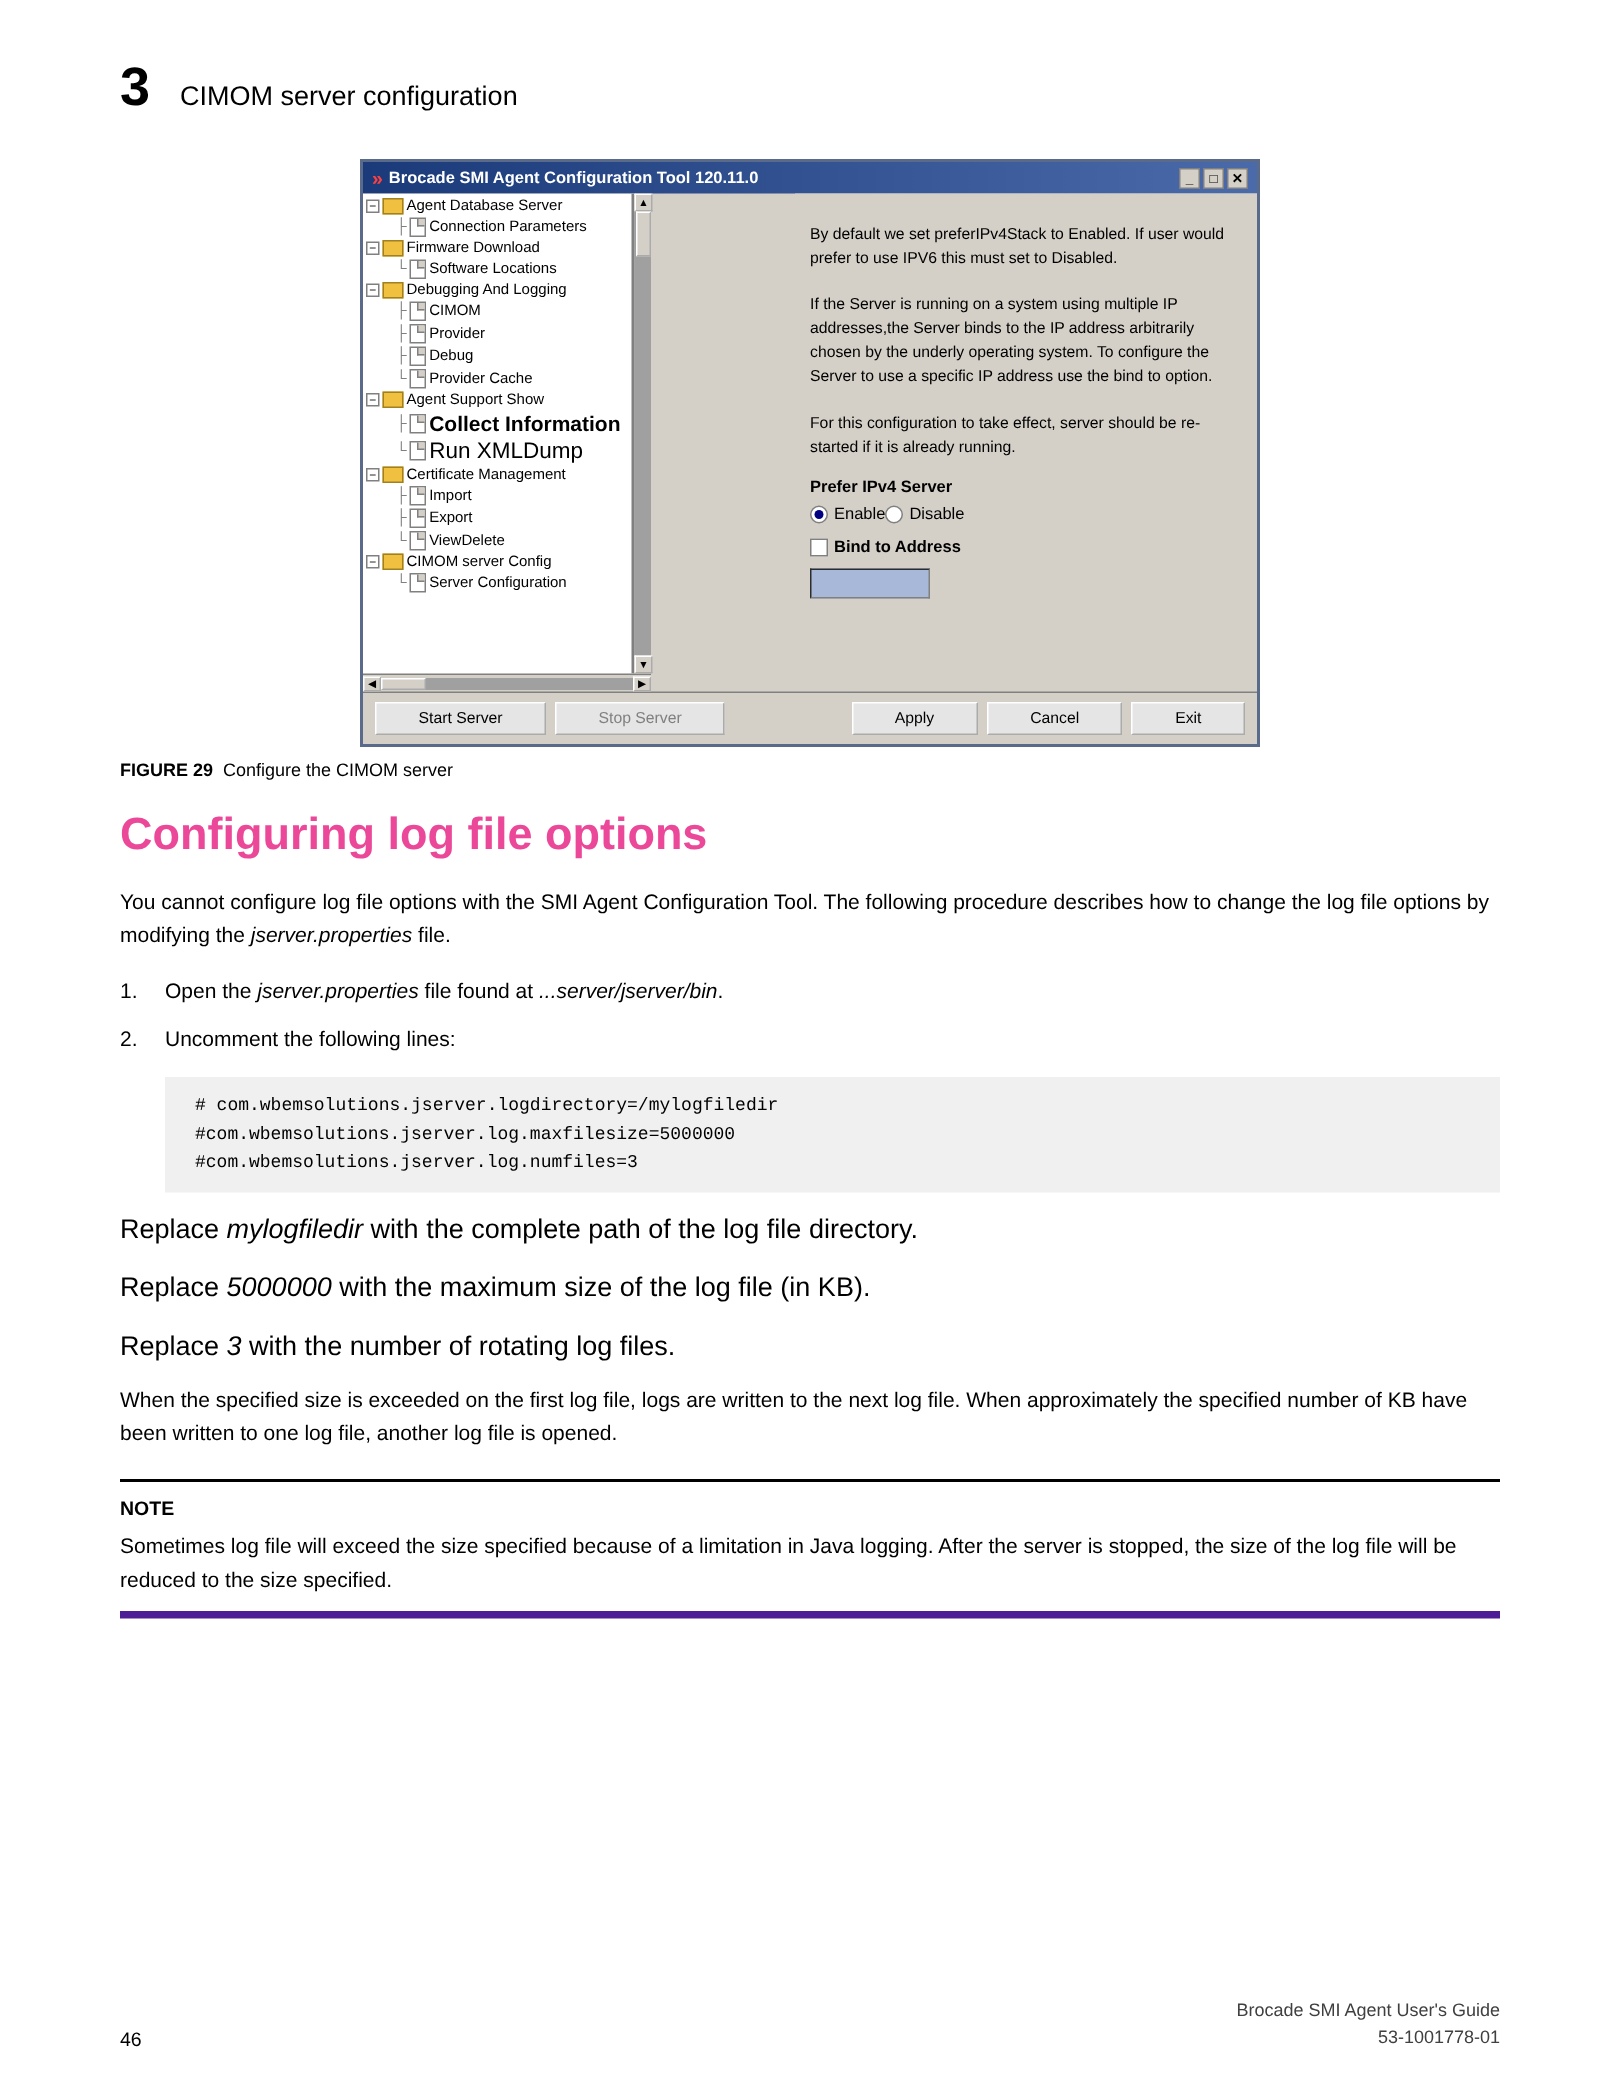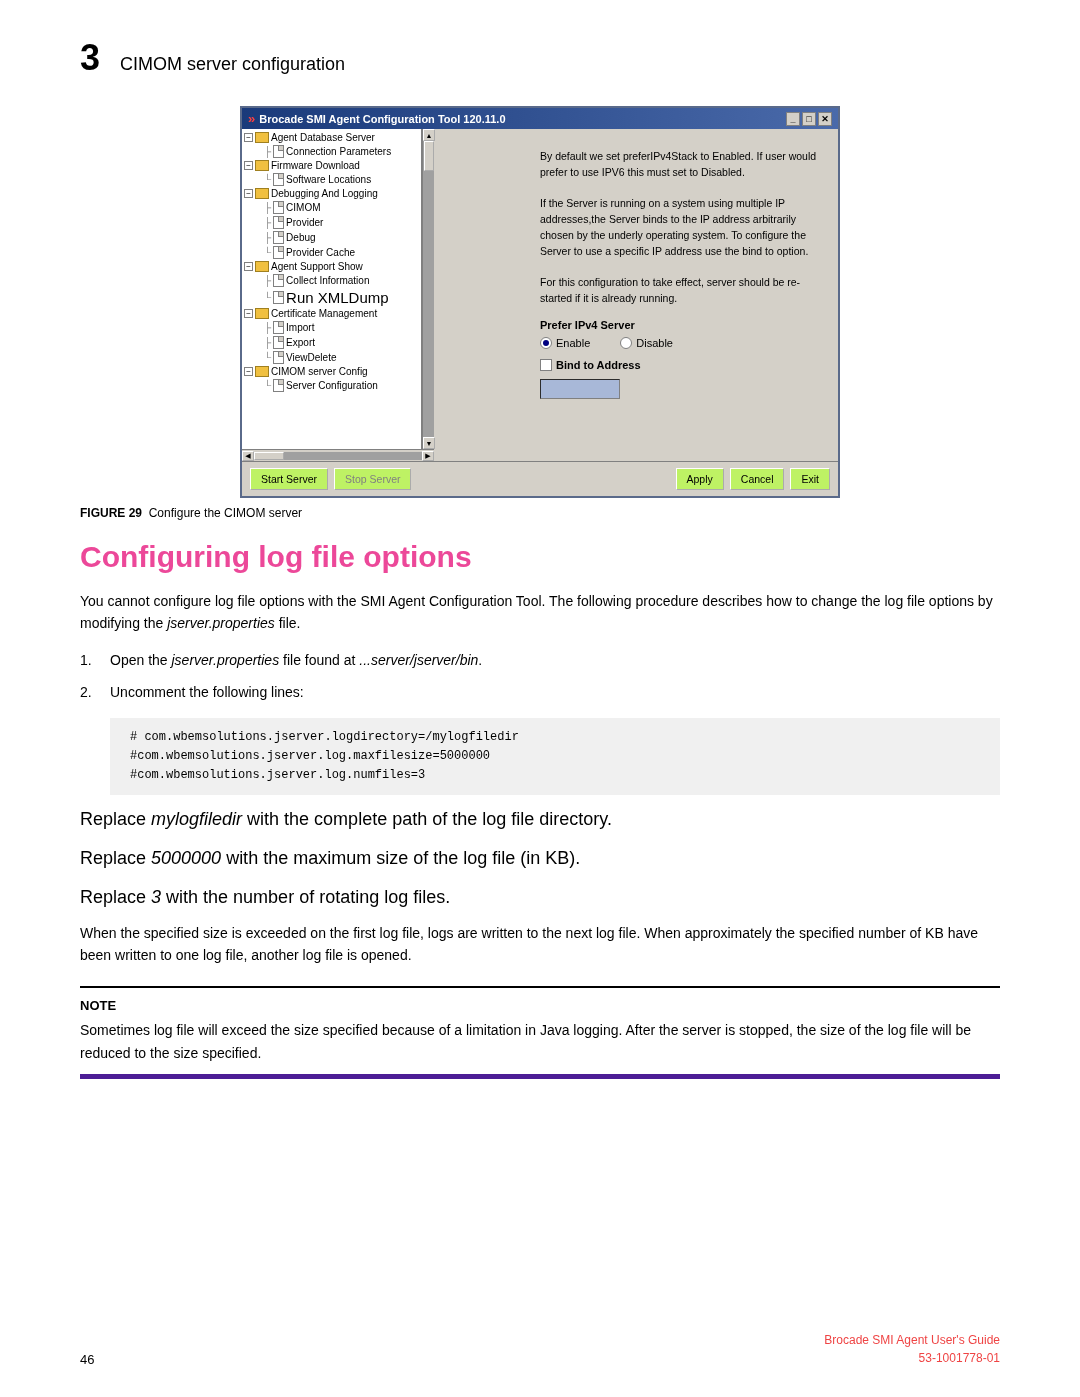--- a/index.html
+++ b/index.html
@@ -171,21 +171,20 @@
     }
 
     .content-section-title {
       font-weight: bold;
       font-size: 11px;
       margin-bottom: 6px;
     }
 
     .radio-group {
       display: flex;
-      gap: 30px;
       align-items: center;
       margin-bottom: 10px;
     }
 
     .radio-item {
       display: flex;
       align-items: center;
       gap: 4px;
       font-size: 11px;
     }
@@ -238,22 +237,22 @@
       background: #d4d0c8;
       border-top: 1px solid #808080;
       padding: 6px 8px;
       display: flex;
       gap: 6px;
       align-items: center;
     }
 
     .app-btn {
       height: 22px;
-      padding: 2px 10px;
-      background: #bef264;
+      padding: 2px 28px;
+      background: #e5e5e5;
       border: 1px outset #ffffff;
       font-size: 10.5px;
       cursor: pointer;
     }
 
     .app-btn.disabled {
       color: #808080;
     }
 
     .app-btn-spacer {
@@ -362,21 +361,21 @@
       border-top: none;
     }
 
     .footer-page-num {
       font-size: 13px;
       color: #000;
     }
 
     .footer-doc-title {
       font-size: 12px;
-      color: #ef4444;
+      color: #404040;
       text-align: right;
       line-height: 1.5;
     }
 
     .tree-with-scroll {
       display: flex;
       flex: 1;
       overflow: hidden;
     }
 
@@ -457,21 +456,21 @@
               <span style="font-size:10px;">Provider Cache</span>
             </div>
             <div class="tree-item">
               <span class="expand-icon">−</span>
               <span class="tree-folder-icon"></span>
               <span style="font-size:10px;">Agent Support Show</span>
             </div>
             <div class="tree-item" style="padding-left:20px;">
               <span style="color:#808080;font-size:10px;margin-right:2px;">├</span>
               <span class="tree-file-icon"></span>
-              <span style="font-size:10px;">Collect Information</span>
+              <span style="font-size:14px;font-weight:bold;">Collect Information</span>
             </div>
             <div class="tree-item" style="padding-left:20px;">
               <span style="color:#808080;font-size:10px;margin-right:2px;">└</span>
               <span class="tree-file-icon"></span>
               <span style="font-size:15px;">Run XMLDump</span>
             </div>
             <div class="tree-item">
               <span class="expand-icon">−</span>
               <span class="tree-folder-icon"></span>
               <span style="font-size:10px;">Certificate Management</span>

